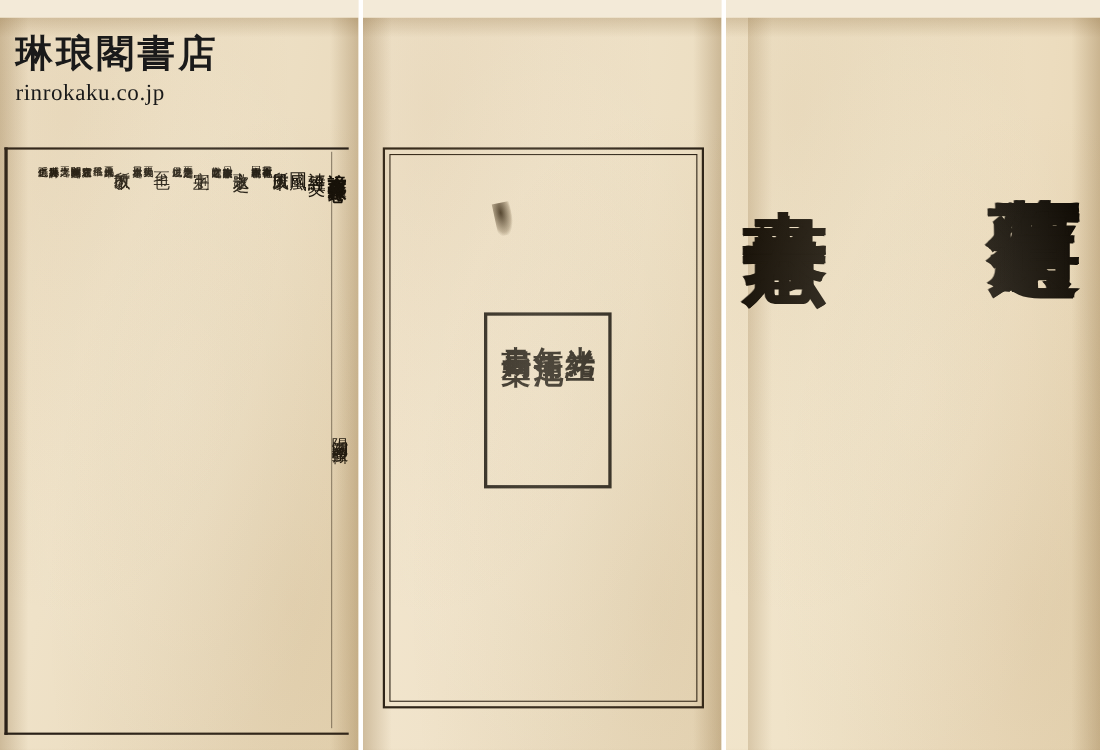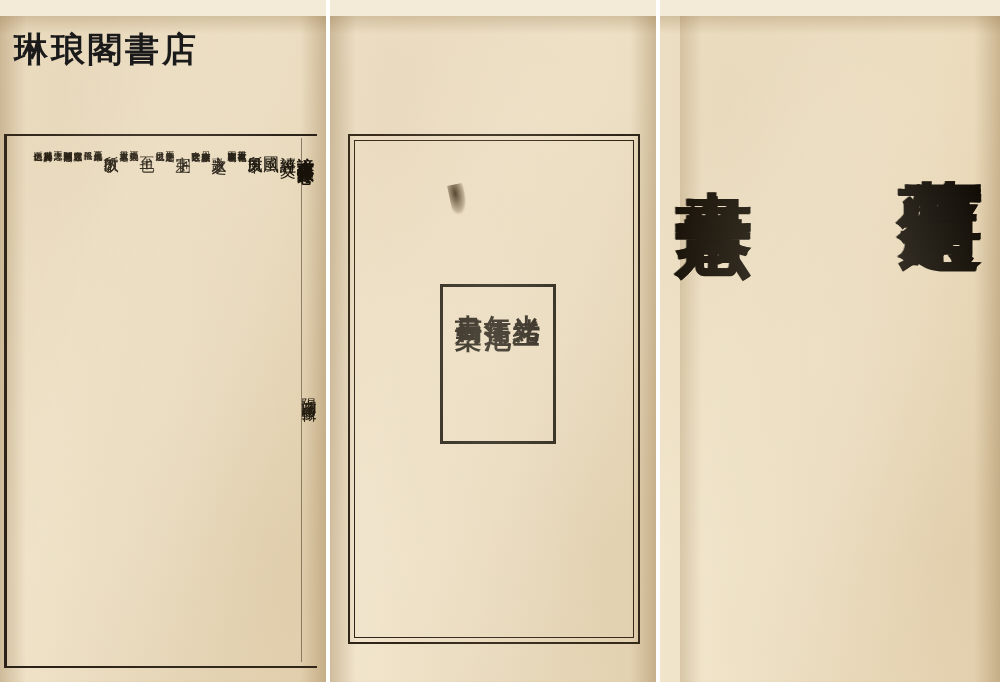--- a/index.html
+++ b/index.html
@@ -244,20 +244,21 @@
       <div class="tcol tiny">關關雎鳩在河之洲</div>
       <div class="tcol tiny">先王之澤</div>
       <div class="tcol tiny">感鬼神莫近於詩</div>
       <div class="tcol tiny">蹈之儀也</div>
     </div>
 
     <div class="tcol author" style="position:absolute; right:10px; top:370px; font-size:15px;">陽湖蔣曰豫輯</div>
 
     <div class="watermark">
       <div class="wm-cjk">琳琅閣書店</div>
+      <div class="wm-url">rinrokaku.co.jp</div>
     </div>
   </div>
 
   <div class="gutter gutter-1"></div>
 
   <div class="leaf leaf-mid">
     <div class="edge-t"></div>
     <div class="edge-b"></div>
     <div class="edge-shadow edge-l"></div>
     <div class="edge-shadow edge-r"></div>

